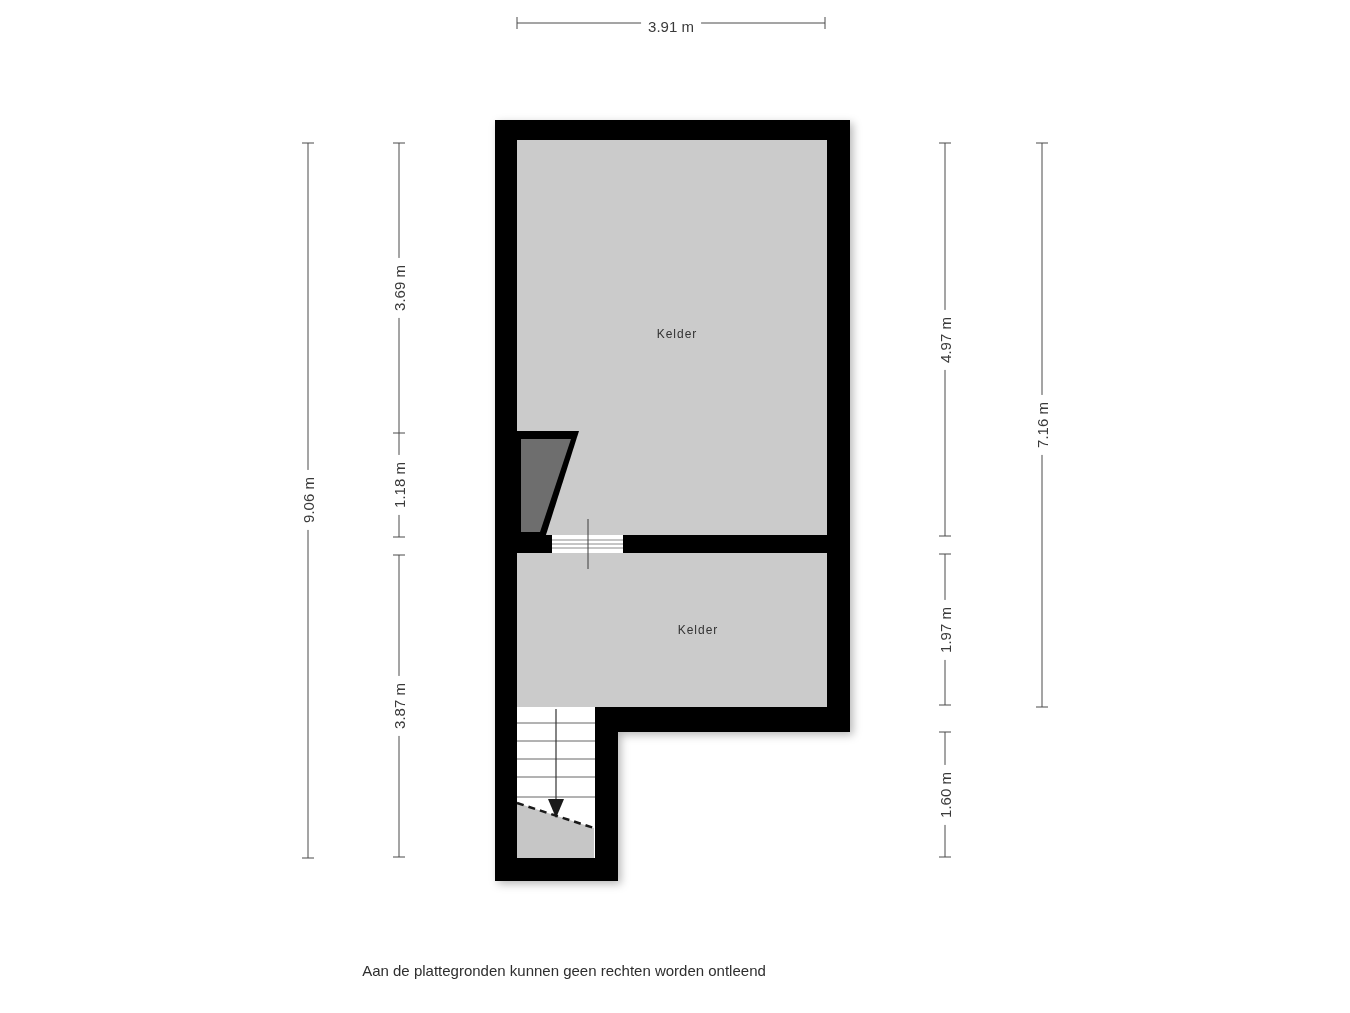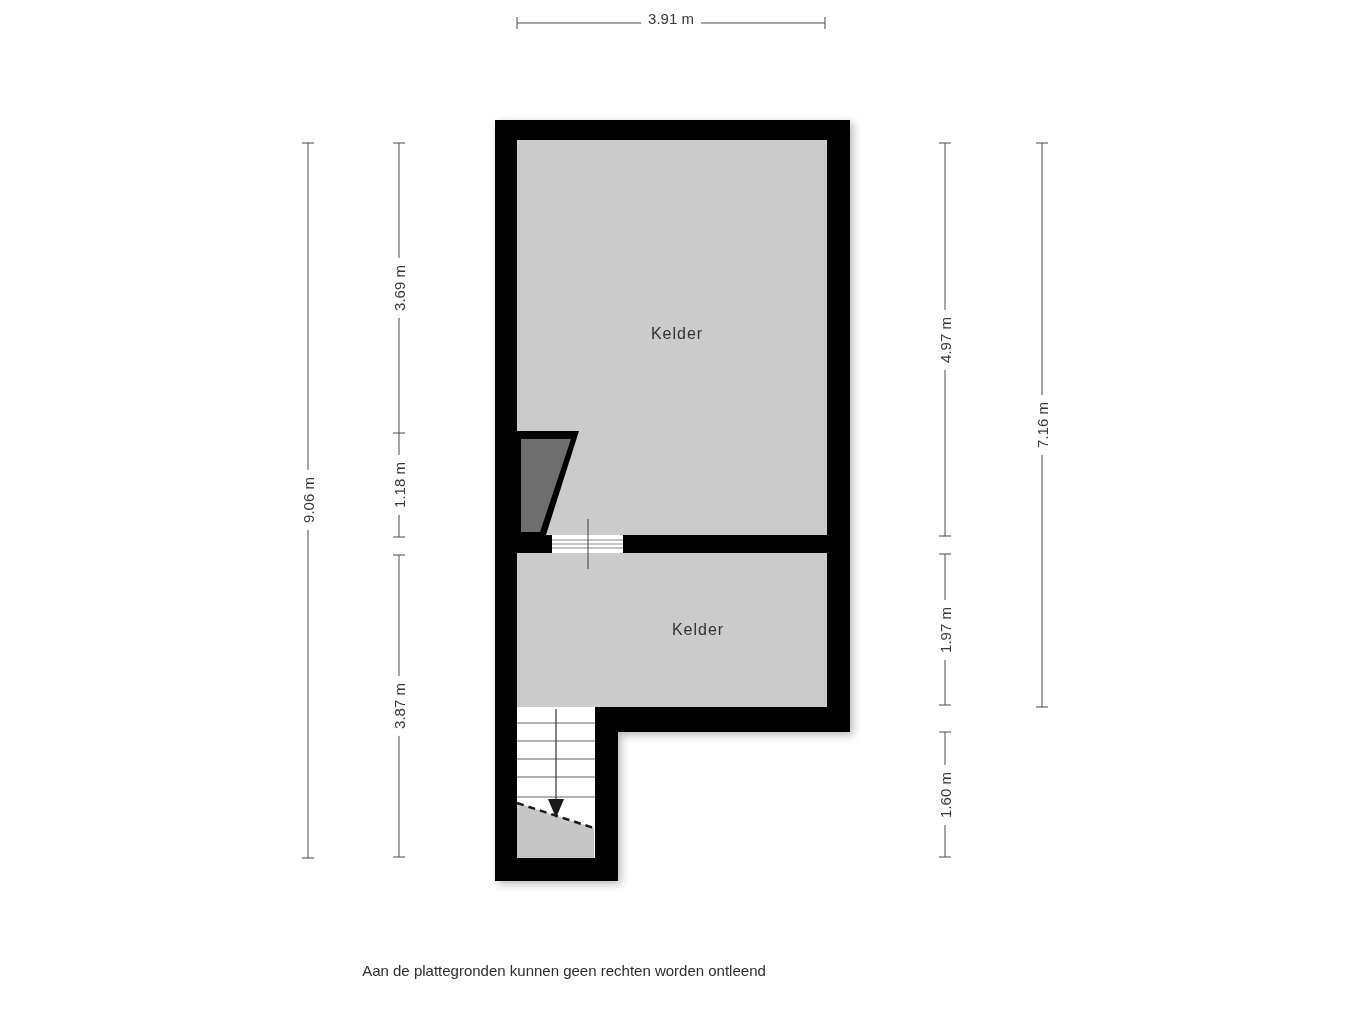--- a/index.html
+++ b/index.html
@@ -7,21 +7,21 @@
     position:relative;
     width:1350px;height:1013px;
     background:#fff;
     font-family:"Liberation Sans", sans-serif;
     overflow:hidden;
   }
   svg{position:absolute;left:0;top:0;}
   .room-label{
     position:absolute;
     transform:translate(-50%,-50%);
-    font-size:16px;
+    font-size:12px;
     letter-spacing:1px;
     color:#333;
     white-space:nowrap;
   }
   .dim-label{
     position:absolute;
     transform:translate(-50%,-50%);
     font-size:15px;
     color:#3a3a3a;
     background:#fff;
@@ -124,21 +124,21 @@
 
       <line x1="1042" y1="143" x2="1042" y2="707"></line>
       <line x1="1036" y1="143" x2="1048" y2="143"></line>
       <line x1="1036" y1="707" x2="1048" y2="707"></line>
     </g>
   </svg>
 
   <div class="room-label" style="left:677px;top:334px;">Kelder</div>
   <div class="room-label" style="left:698px;top:630px;">Kelder</div>
 
-  <div class="dim-label" style="left:671px;top:18px;">3.91 m</div>
+  <div class="dim-label" style="left:671px;top:26px;">3.91 m</div>
 
   <div class="dim-label vert" style="left:308px;top:500px;">9.06 m</div>
 
   <div class="dim-label vert" style="left:399px;top:288px;">3.69 m</div>
   <div class="dim-label vert" style="left:399px;top:485px;">1.18 m</div>
   <div class="dim-label vert" style="left:399px;top:706px;">3.87 m</div>
 
   <div class="dim-label vert" style="left:945px;top:340px;">4.97 m</div>
   <div class="dim-label vert" style="left:945px;top:630px;">1.97 m</div>
   <div class="dim-label vert" style="left:945px;top:795px;">1.60 m</div>

